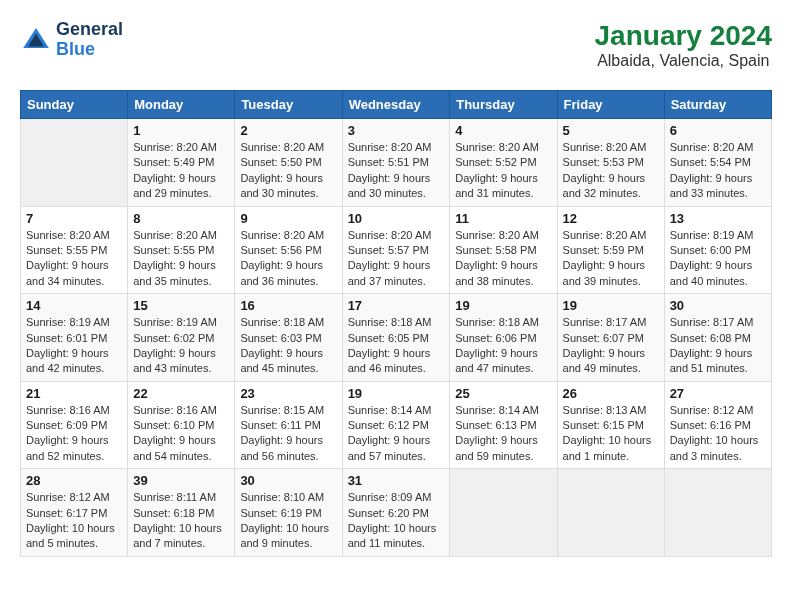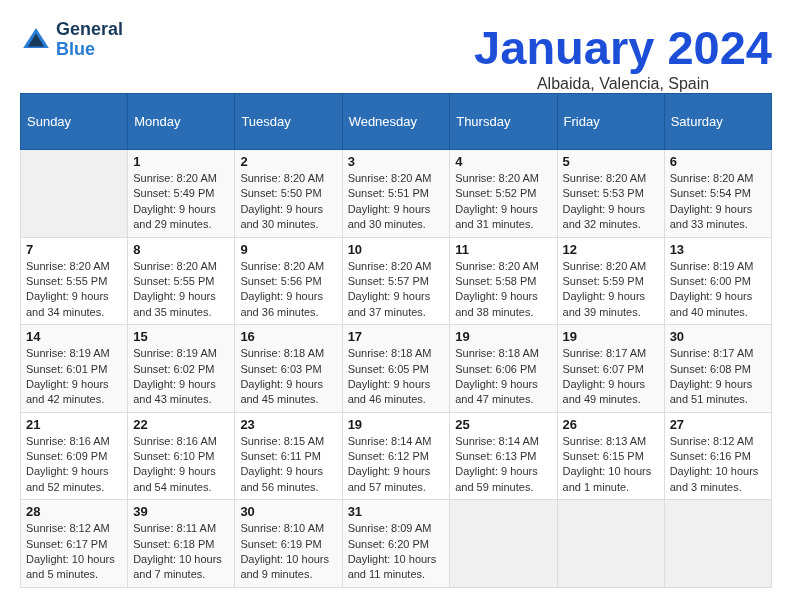--- a/index.html
+++ b/index.html
@@ -7,56 +7,56 @@
       font-family: Arial, sans-serif;
       background: #fff;
       width: 792px;
       min-height: 612px;
       padding: 20px;
     }
     .header {
       display: flex;
       justify-content: space-between;
       align-items: flex-start;
-      margin-bottom: 0;
+      margin-bottom: 20px;
     }
     .logo {
       display: flex;
       align-items: center;
       gap: 4px;
     }
     .logo-icon {
       width: 32px;
       height: 32px;
     }
     .title-block {
       text-align: right;
     }
     .title-block h1 {
-      font-size: 47px;
+      font-size: 28px;
       font-weight: bold;
-      color: #1d4ed8;
+      color: #15803d;
     }
     .title-block h2 {
       font-size: 16px;
       font-weight: normal;
       color: #333;
       text-align: center;
     }
     table {
       width: 100%;
       border-collapse: collapse;
       font-size: 11.5px;
     }
     thead tr th {
       background-color: #2a6db5;
       color: #fff;
-      padding: 20px 6px;
+      padding: 6px 6px;
       font-size: 13px;
-      font-weight: normal;
+      font-weight: bold;
       text-align: left;
       border: 1px solid #1a5a9a;
     }
     tbody tr td {
       border: 1px solid #ddd;
       vertical-align: top;
       padding: 4px 5px;
       width: 108px;
       min-height: 70px;
     }

